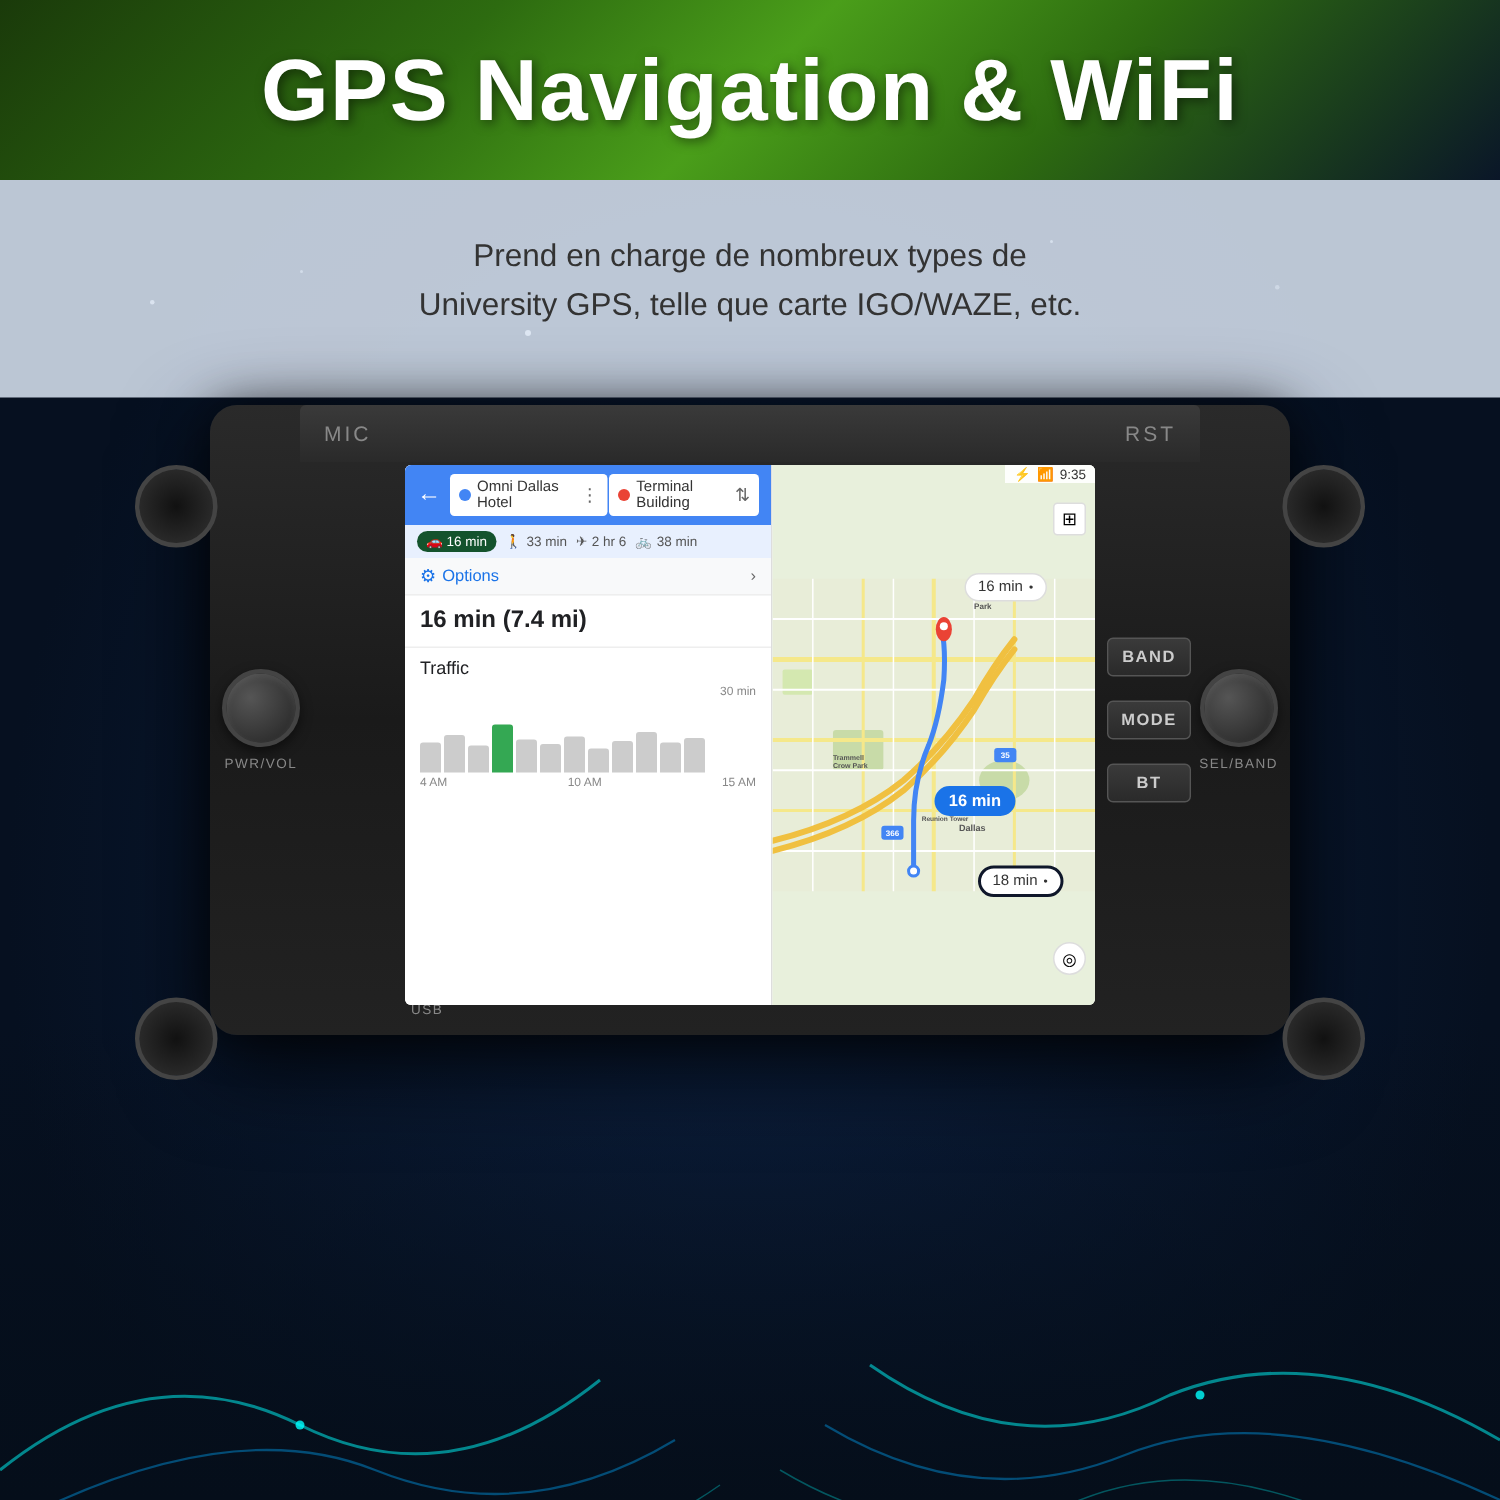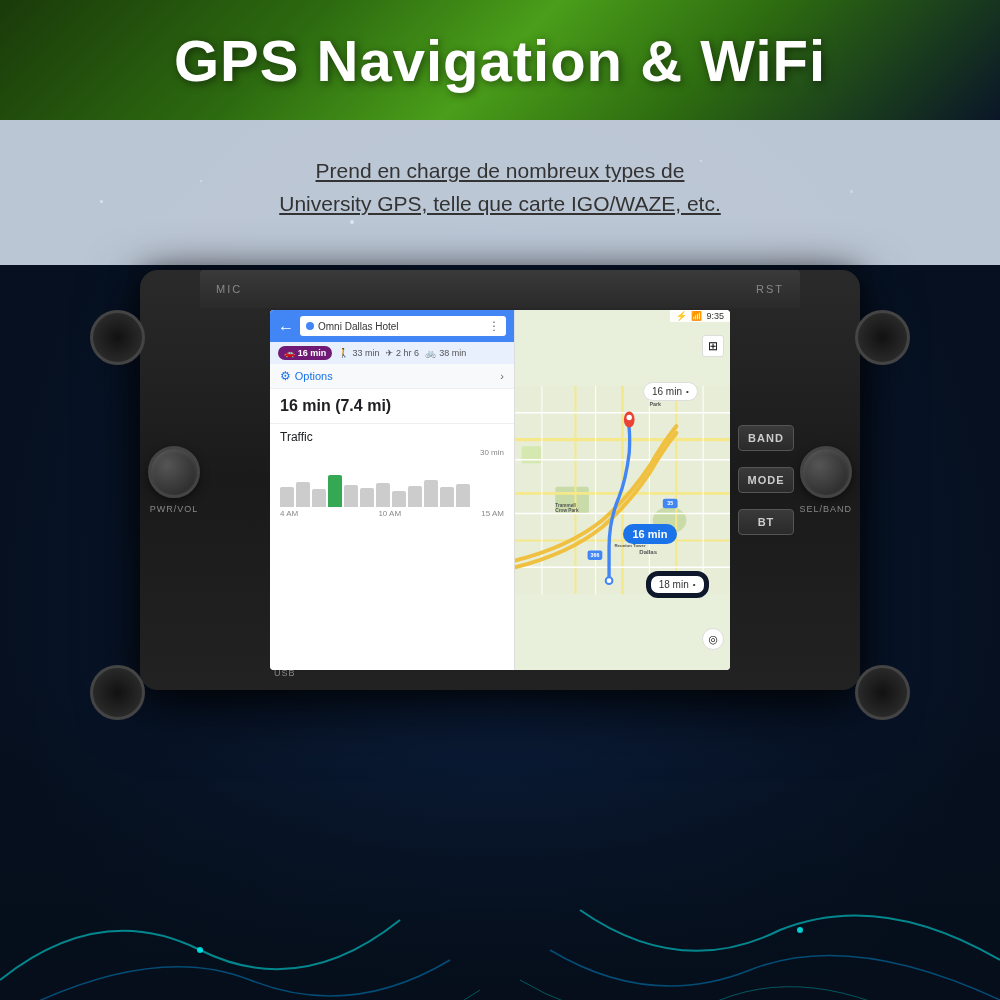--- a/index.html
+++ b/index.html
@@ -80,21 +80,21 @@
       background: linear-gradient(180deg, #3a3a3a, #2a2a2a);
       border-radius: 4px 4px 0 0;
       display: flex;
       align-items: center;
       justify-content: space-between;
       padding: 0 16px;
     }
 
     .radio-top-label {
       color: #888;
-      font-size: 11px;
+      font-size: 14px;
       letter-spacing: 2px;
     }
 
     
     .knob-left, .knob-right {
       position: absolute;
       top: 50%;
       transform: translateY(-50%);
       display: flex;
       flex-direction: column;
@@ -189,21 +189,21 @@
 
     .nav-back-btn {
       color: white;
       font-size: 16px;
       cursor: pointer;
     }
 
     .nav-search-box {
       flex: 1;
       display: flex;
-      flex-direction: column;
+      flex-direction: row;
       gap: 1px;
     }
 
     .nav-input {
       background: white;
       border-radius: 3px;
       padding: 3px 6px;
       font-size: 11px;
       color: #333;
       display: flex;
@@ -230,26 +230,26 @@
 
     .route-option {
       display: flex;
       align-items: center;
       gap: 3px;
       font-size: 9px;
       color: #555;
     }
 
     .route-option-active {
-      background: #701a75;
+      background: #14532d;
       color: white;
       padding: 2px 6px;
       border-radius: 12px;
       font-size: 9px;
-      font-weight: bold;
+      font-weight: normal;
     }
 
     .options-row {
       display: flex;
       align-items: center;
       justify-content: space-between;
       padding: 5px 10px;
       background: #f8f9fa;
       border-bottom: 1px solid #eee;
       font-size: 11px;
@@ -356,21 +356,21 @@
       display: flex;
       align-items: center;
       gap: 4px;
     }
 
     .map-eta-small2 {
       position: absolute;
       bottom: 20%;
       right: 10%;
       background: white;
-      border: 5px solid #0f172a;
+      border: 2px solid #0f172a;
       padding: 3px 8px;
       border-radius: 12px;
       font-size: 10px;
       color: #333;
       z-index: 5;
       display: flex;
       align-items: center;
       gap: 4px;
     }
 
@@ -394,21 +394,20 @@
       display: flex;
       align-items: center;
       justify-content: center;
     }
 
     .subtitle-text {
       text-align: center;
       color: #333;
       font-size: 21px;
       line-height: 1.55;
-      text-decoration: underline;
     }
 
     
     .mount-hole {
       position: absolute;
       width: 55px;
       height: 55px;
       border-radius: 50%;
       background: radial-gradient(circle, #111, #333);
       border: 3px solid #444;
@@ -496,20 +495,25 @@
 
     <div class="nav-panel">
 
       <div class="nav-top-bar">
         <span class="nav-back-btn">←</span>
         <div class="nav-search-box">
           <div class="nav-input">
             <div class="nav-dot dot-blue"></div>
             <span style="font-size:10px;">Omni Dallas Hotel</span>
             <span style="margin-left:auto;color:#666;font-size:12px;">⋮</span>
+          </div>
+          <div class="nav-input">
+            <div class="nav-dot dot-red"></div>
+            <span style="font-size:10px;">Terminal Building</span>
+            <span style="margin-left:auto;color:#666;font-size:12px;">⇅</span>
           </div>
         </div>
       </div>
 
       <div class="nav-options-bar">
         <span class="route-option-active">
           🚗 <span>16 min</span>
         </span>
         <span class="route-option">🚶 <span>33 min</span></span>
         <span class="route-option">✈ <span>2 hr 6</span></span>

